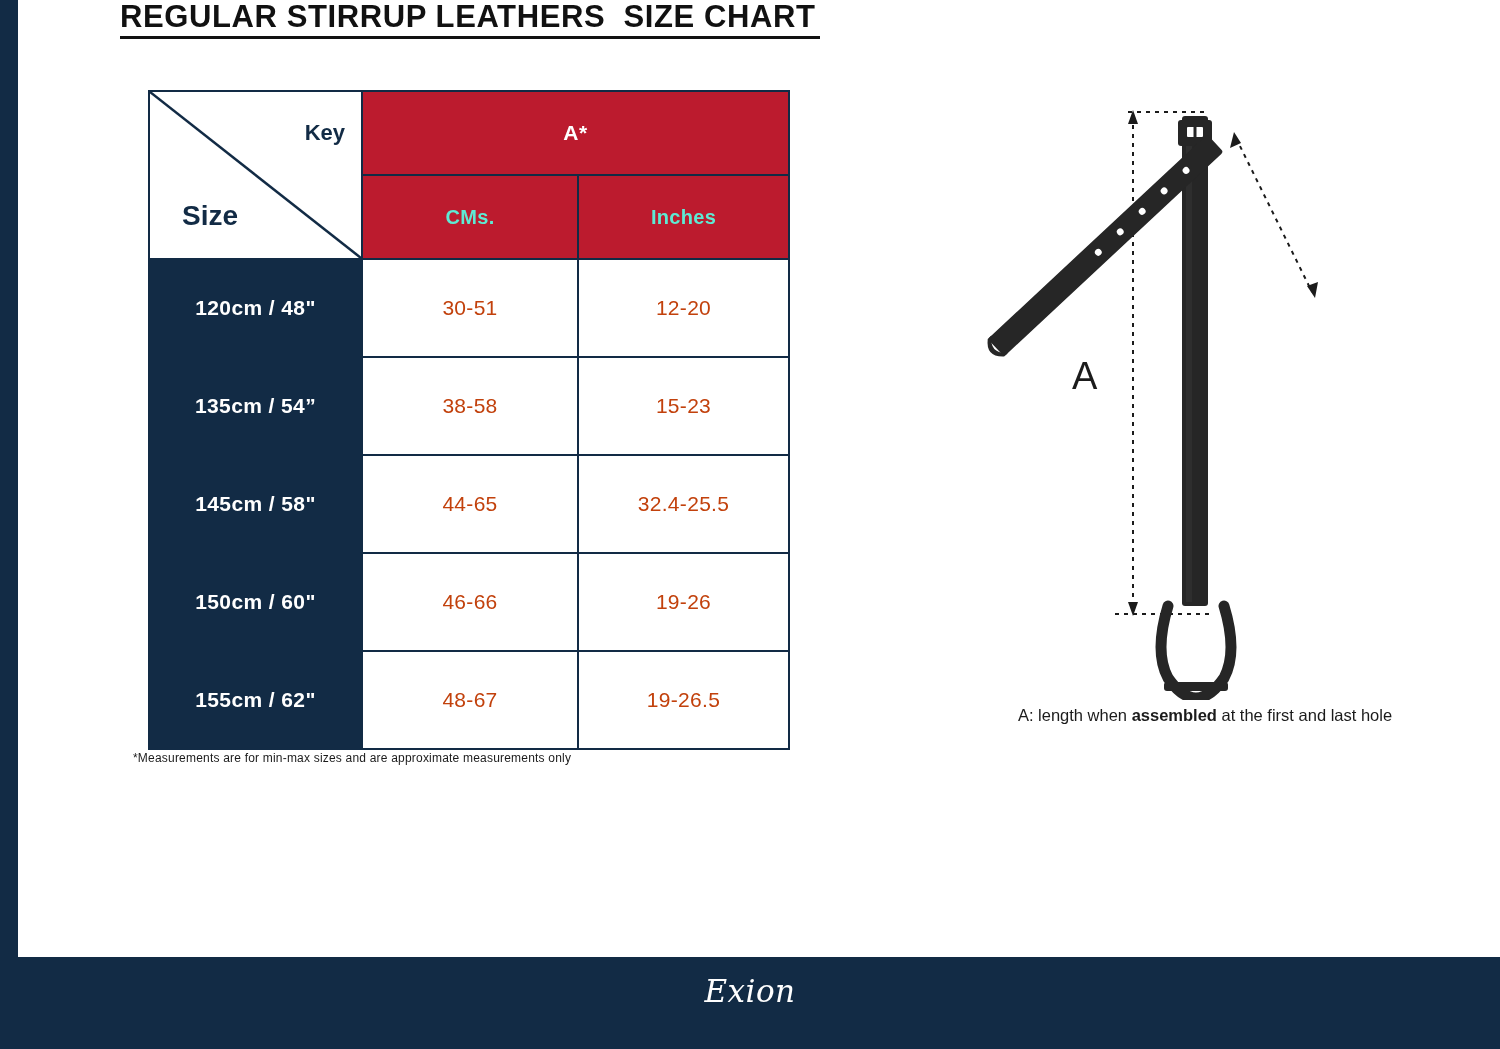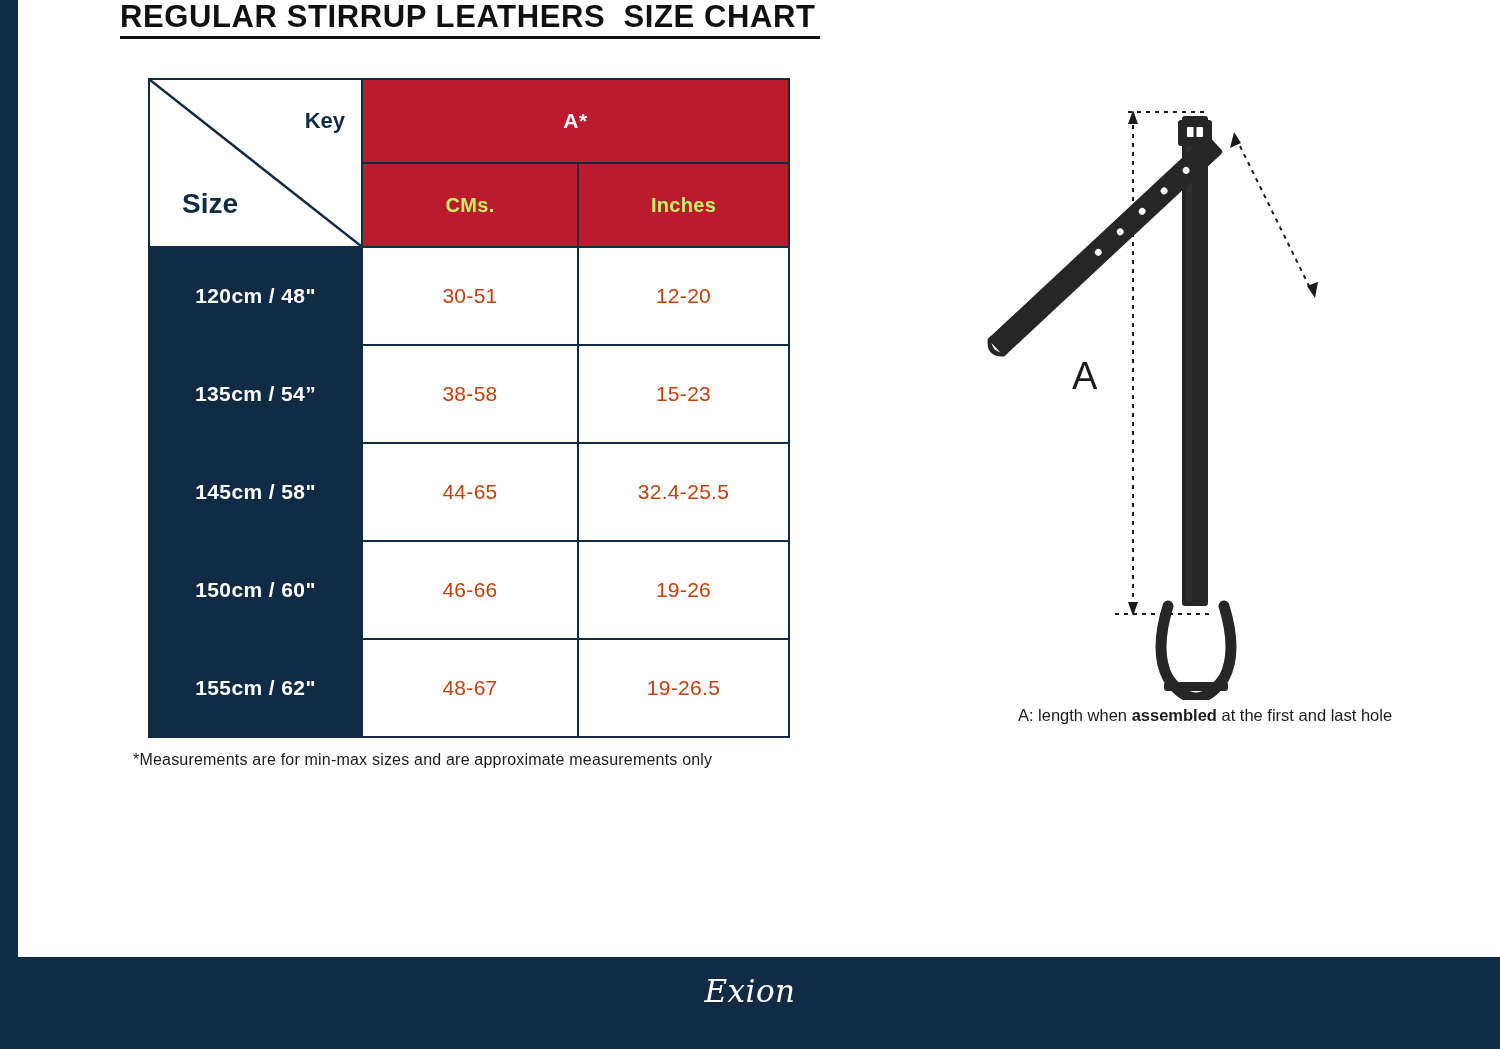--- a/index.html
+++ b/index.html
@@ -69,21 +69,21 @@
     top: 36px;
     width: 700px;
     height: 3px;
     background: #111111;
   }
 
   
   .table-wrap {
     position: absolute;
     left: 148px;
-    top: 78px;
+    top: 90px;
   }
   table.size-chart {
     border-collapse: collapse;
     table-layout: fixed;
   }
   table.size-chart td, table.size-chart th {
     border: 2px solid #122b45;
     padding: 0;
     text-align: center;
     vertical-align: middle;
@@ -125,21 +125,21 @@
   .hdr-a {
     background: #bc1b2e;
     color: #ffffff;
     font-size: 21px;
     font-weight: bold;
     height: 82px;
     letter-spacing: 0.5px;
   }
   .hdr-sub {
     background: #bc1b2e;
-    color: #bef264;
+    color: #5eead4;
     font-size: 20px;
     font-weight: bold;
     height: 82px;
     letter-spacing: 0.3px;
   }
 
   .row-size {
     background: #122b45;
     color: #ffffff;
     font-size: 21px;
@@ -153,21 +153,21 @@
     font-size: 21px;
     font-weight: 500;
     height: 96px;
     letter-spacing: 0.3px;
   }
 
   .footnote {
     position: absolute;
     left: 133px;
     top: 751px;
-    font-size: 16px;
+    font-size: 12px;
     color: #1b1b1b;
     letter-spacing: 0.2px;
   }
 
   
   .diagram {
     position: absolute;
     left: 960px;
     top: 80px;
     width: 480px;

